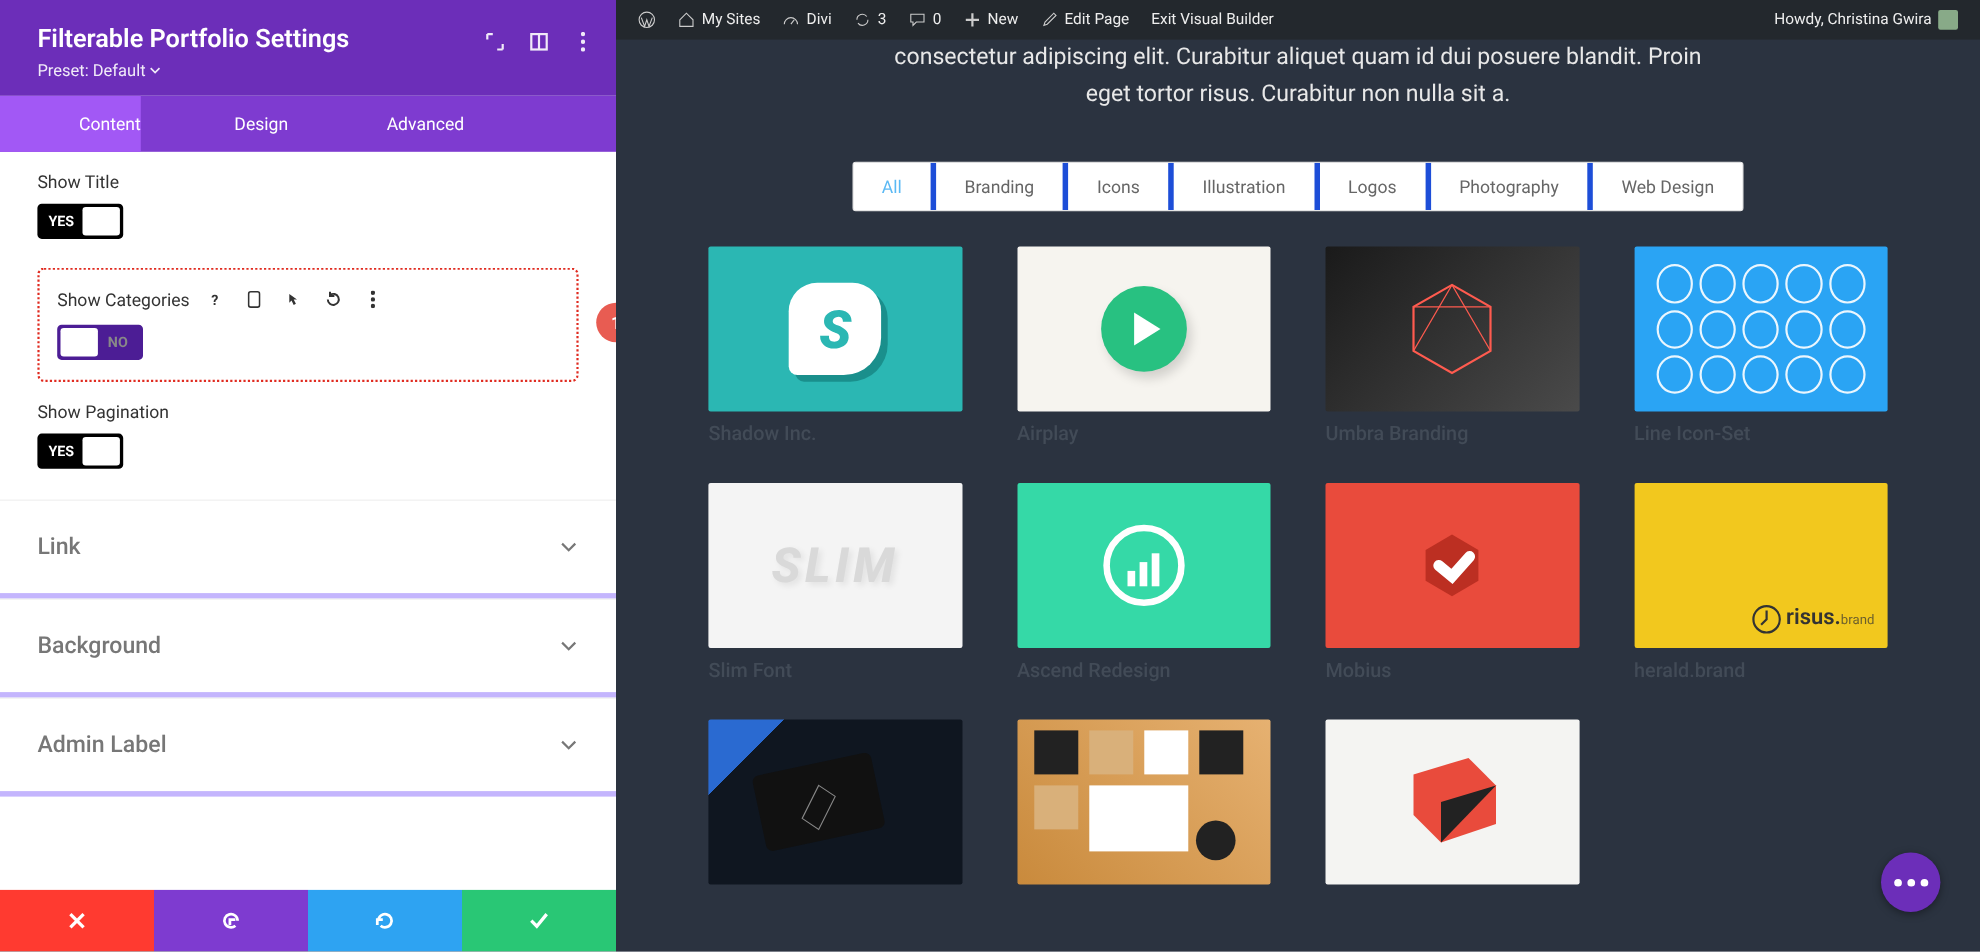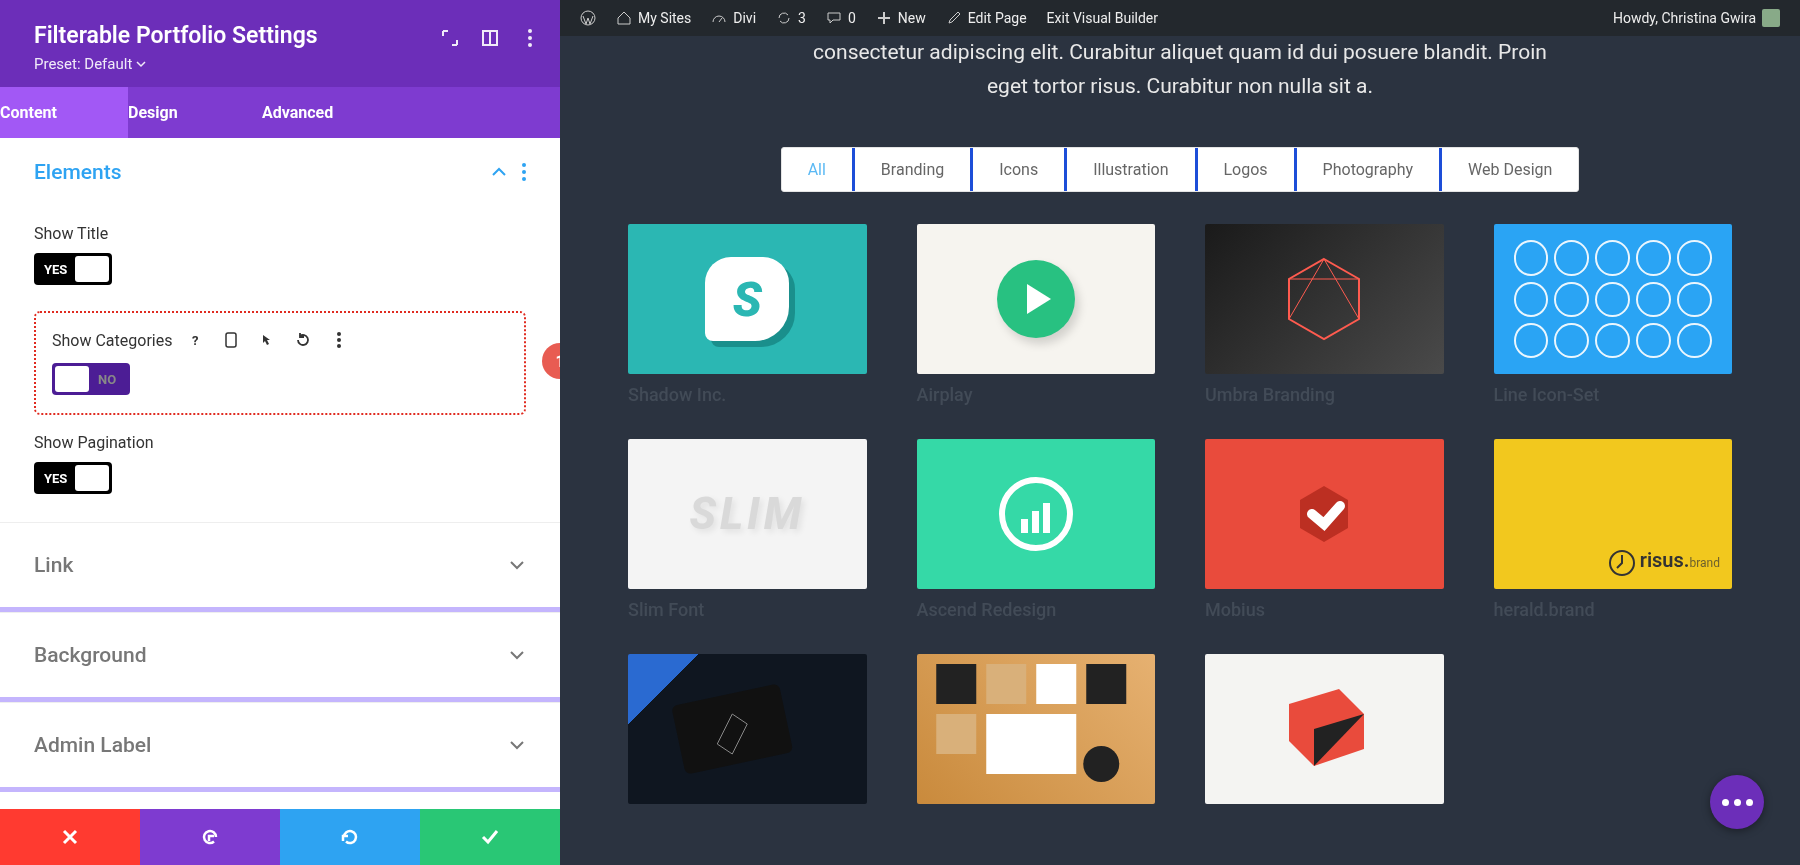--- a/index.html
+++ b/index.html
@@ -8,21 +8,21 @@
 
 .settings-panel { position: absolute; left: 0; top: 0; width: 560px; height: 100%; display: flex; flex-direction: column; background: #fff; z-index: 10; }
 
 .panel-header { background: #6c2eb9; color: #fff; padding: 22px 34px 14px; position: relative; }
 .panel-title { font-size: 23px; font-weight: 600; }
 .panel-preset { font-size: 15px; margin-top: 6px; opacity: .9; display: inline-flex; align-items: center; gap: 4px; }
 .panel-header-icons { position: absolute; right: 20px; top: 28px; display: flex; gap: 20px; }
 .panel-header-icons .hicon { width: 20px; height: 20px; display: flex; align-items: center; justify-content: center; opacity: .9; cursor: pointer; }
 
 .panel-tabs { background: #7e3bd0; display: flex; }
-.panel-tabs .tab { padding: 16px 0; font-size: 16px; font-weight: 700; color: #fff; text-align: left; cursor: pointer; }
+.panel-tabs .tab { padding: 16px 0; font-size: 16px; font-weight: 400; color: #fff; text-align: right; cursor: pointer; }
 .panel-tabs .tab.active { background: #a258f5; }
 .panel-tabs .tab:nth-child(1){ width: 128px; }
 .panel-tabs .tab:nth-child(2){ width: 134px; }
 .panel-tabs .tab:nth-child(3){ width: 160px; }
 
 .panel-body { flex: 1; overflow: auto; }
 
 .section-head { display: flex; align-items: center; justify-content: space-between; padding: 22px 34px; cursor: pointer; border-bottom: 5px solid #c4b5fd; }
 .section-head.open { border-bottom: none; }
 .section-title { color: #2ea3f2; font-size: 21px; font-weight: 500; }
@@ -56,26 +56,26 @@
 .fbtn.save { background: #29c775; }
 
 
 .preview { position: absolute; left: 560px; top: 0; right: 0; height: 100%; background: #2b3340; }
 .wpbar { height: 36px; background: #23282d; color: #eee; display: flex; align-items: center; padding: 0 10px; font-size: 14px; }
 .wpbar .witem { display: flex; align-items: center; gap: 6px; padding: 0 10px; cursor: pointer; }
 .wpbar .spacer { flex: 1; }
 .wpbar .avatar { width: 18px; height: 18px; background: #8a8; border-radius: 2px; }
 .wicon { width: 16px; height: 16px; display: inline-flex; align-items: center; justify-content: center; }
 
-.preview-inner { padding: 0 40px; color: #ccc; }
+.preview-inner { padding: 0 56px; color: #ccc; }
 .lorem { text-align: center; font-size: 21px; line-height: 1.6; color: #e8e8e8; padding: 0 120px 18px; }
 
 .filterbar { margin: 26px auto 32px; display: flex; justify-content: center; }
 .filterbar-inner { display: flex; background: #fff; border-radius: 3px; overflow: hidden; border: 1px solid #e4e4e4; }
-.filterbar .fitem { padding: 12px 26px; font-size: 16px; color: #666; border-right: 3px solid #1d4ed8; cursor: pointer; }
+.filterbar .fitem { padding: 12px 26px; font-size: 16px; color: #666; border-right: 5px solid #1d4ed8; cursor: pointer; }
 .filterbar .fitem:last-child { border-right: none; }
 .filterbar .fitem.active { color: #5bb9f4; }
 
 .grid { display: grid; grid-template-columns: repeat(4, 1fr); gap: 34px 50px; padding: 0 28px; }
 .pitem { }
 .thumb { width: 100%; height: 150px; border-radius: 2px; position: relative; overflow: hidden; }
 .pitem .ptitle { margin-top: 10px; font-size: 18px; color: #424b57; font-weight: 500; }
 
 
 .t1 { background:#2bb7b3; display:flex; align-items:center; justify-content:center; }
@@ -139,33 +139,20 @@
     </div>
   </div>
 
   <div class="panel-tabs">
     <div class="tab active">Content</div>
     <div class="tab">Design</div>
     <div class="tab">Advanced</div>
   </div>
 
   <div class="panel-body">
-    <div class="section-head open">
-      <span class="section-title">Elements</span>
-      <span class="head-ctrls">
-        <svg class="chev" viewBox="0 0 18 18">
-            <path d="M3 12l6-6 6 6" stroke="#2ea3f2" stroke-width="2" fill="none"></path>
-          </svg>
-        <svg width="4" height="18" viewBox="0 0 4 18">
-            <circle cx="2" cy="2" r="2" fill="#2ea3f2"></circle>
-            <circle cx="2" cy="9" r="2" fill="#2ea3f2"></circle>
-            <circle cx="2" cy="16" r="2" fill="#2ea3f2"></circle>
-          </svg>
-      </span>
-    </div>
 
     <div class="elements-body">
       <div class="field">
         <div class="field-label">Show Title</div>
         <div class="toggle yes">
           <span class="txt">YES</span>
           <span class="knob"></span>
         </div>
       </div>
 

